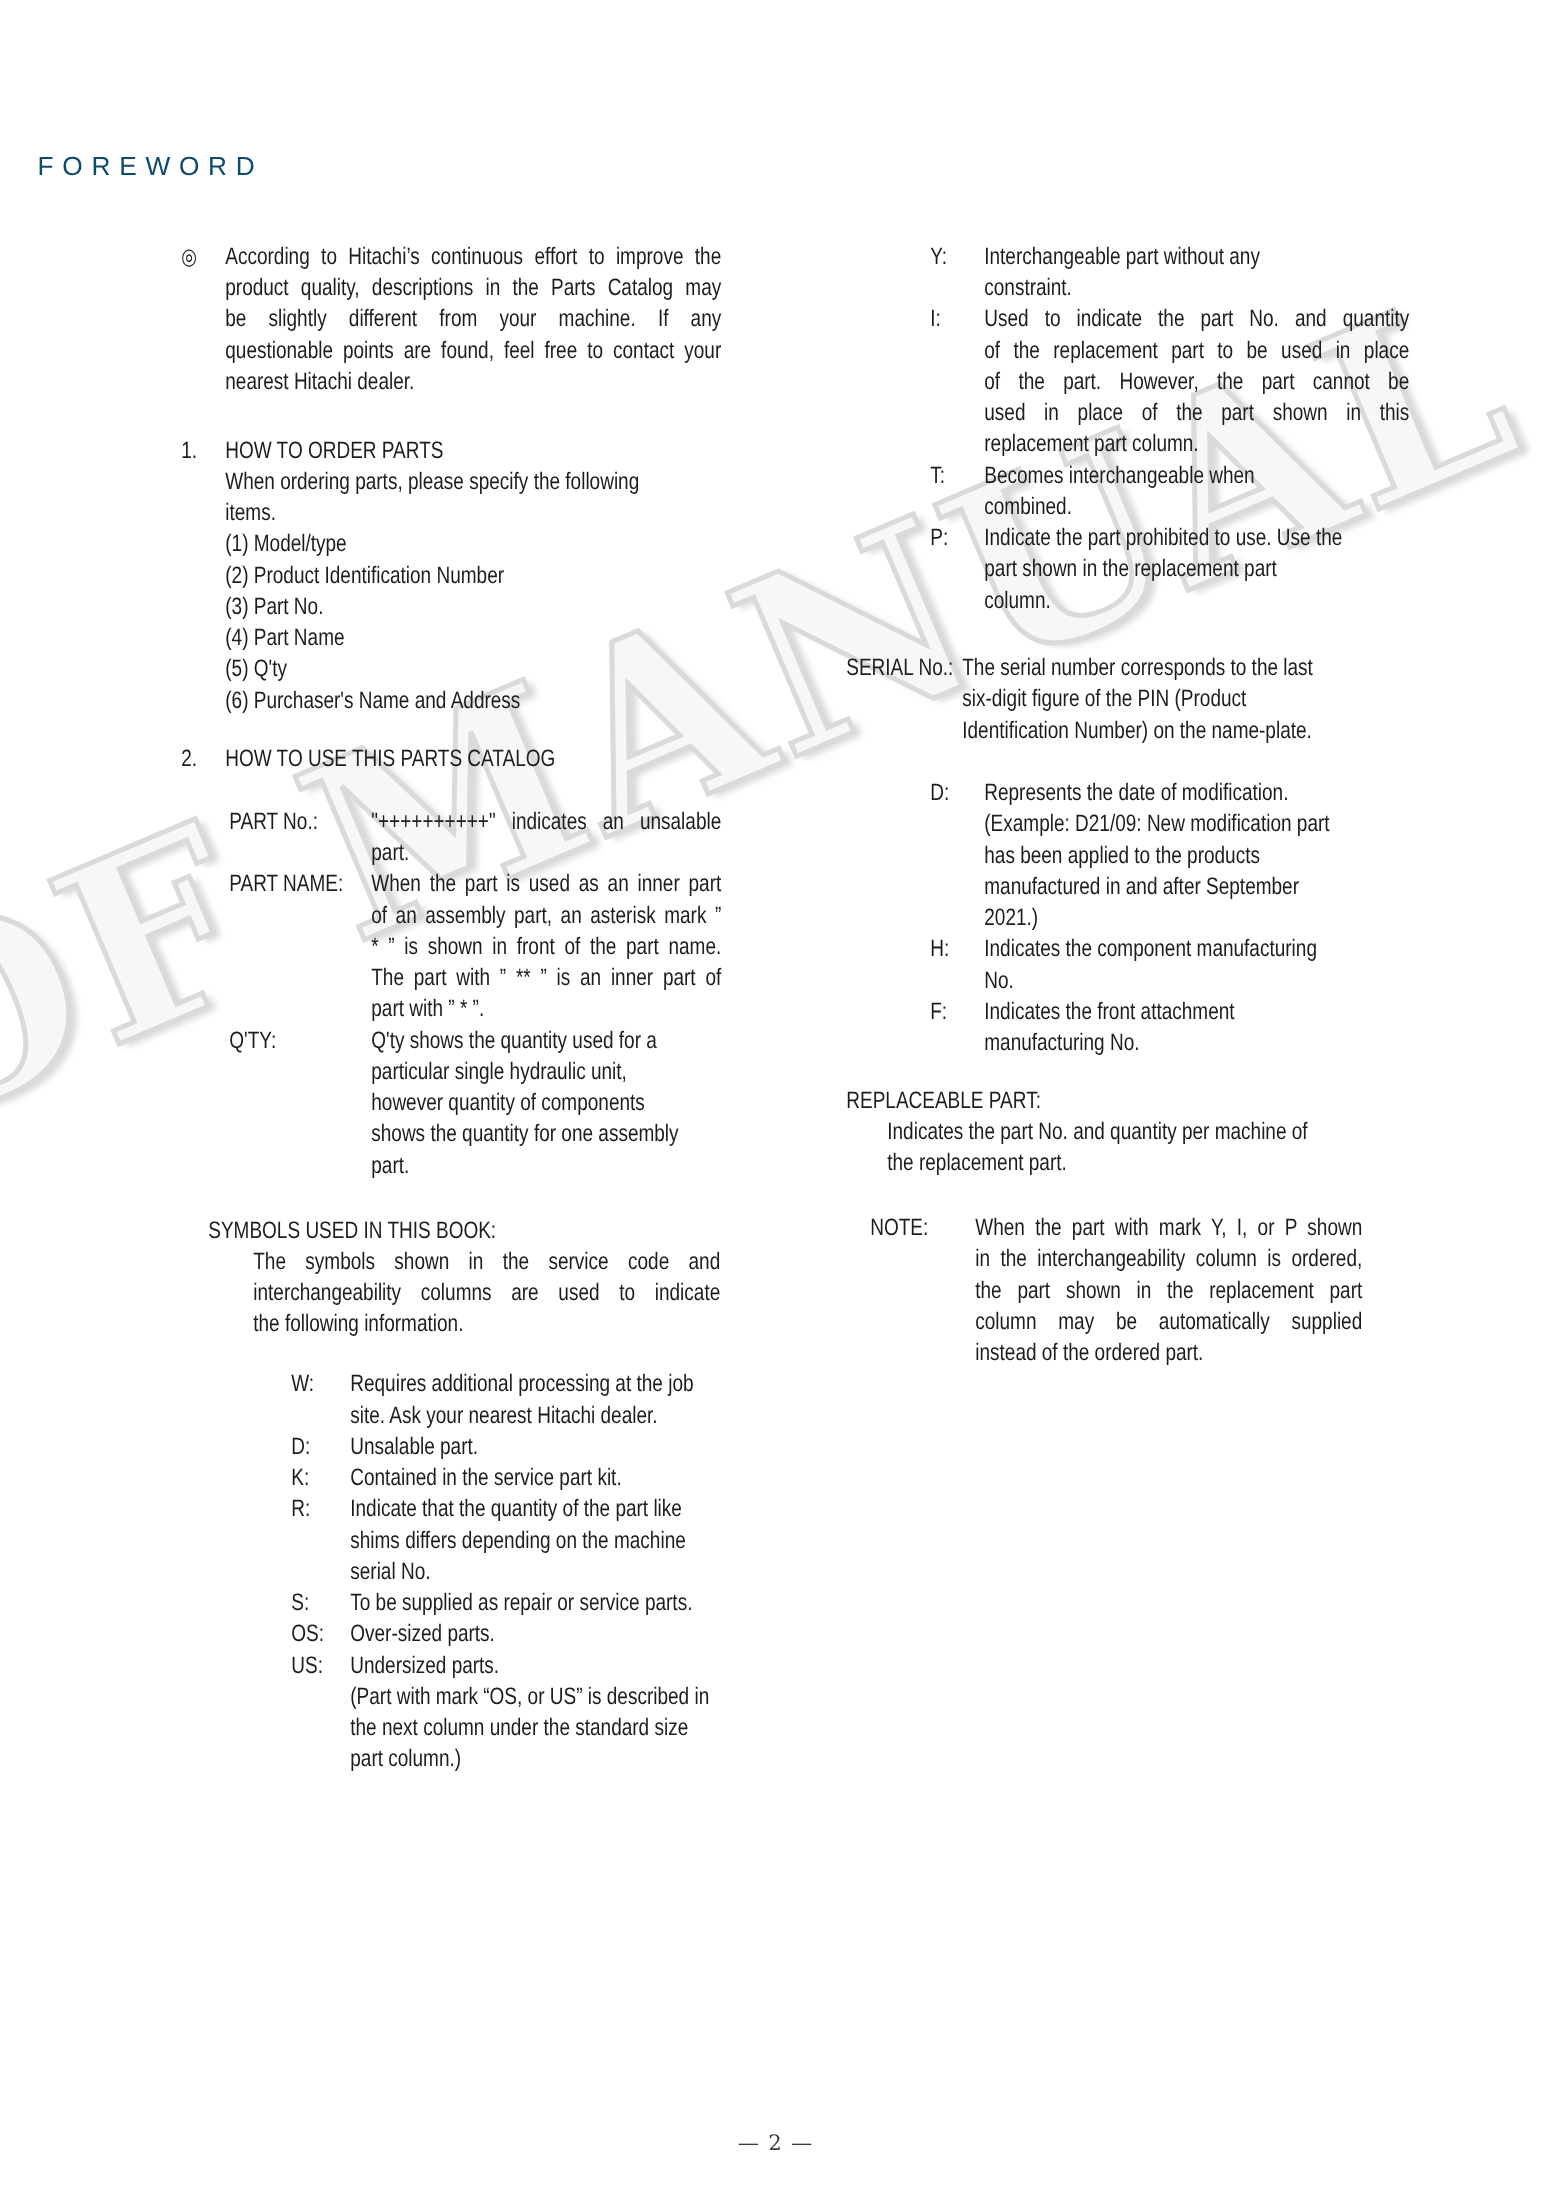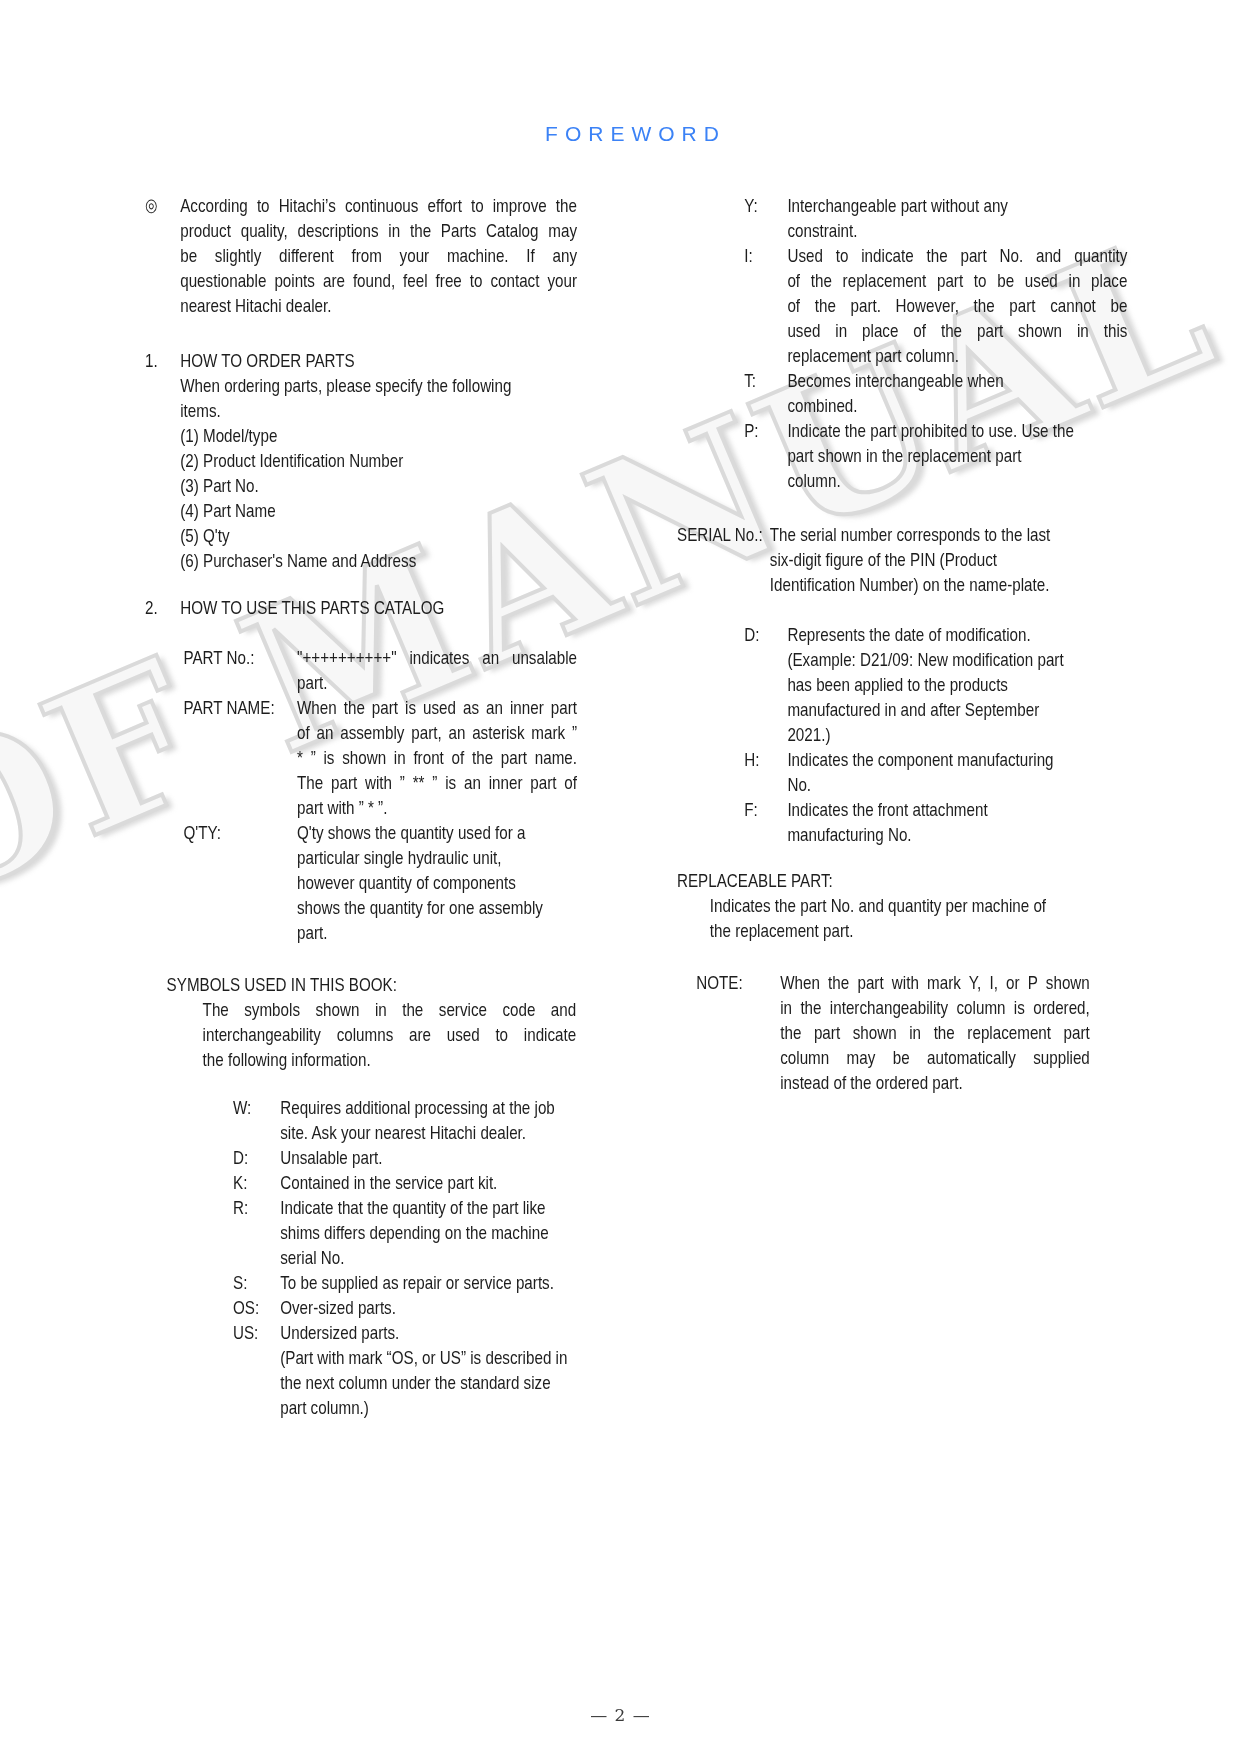--- a/index.html
+++ b/index.html
@@ -10,21 +10,21 @@
   
   .watermark{
     position:absolute;left:-60px;top:738px;height:200px;line-height:195px;z-index:0;
     font-family:"DejaVu Serif",serif;font-weight:700;font-size:195px;letter-spacing:4px;
     color:#f7f7f7;-webkit-text-stroke:4px #dadada;
     text-shadow:5px 5px 5px rgba(170,170,170,0.45);
     transform:rotate(-23deg);transform-origin:left bottom;white-space:nowrap;pointer-events:none;
   }
   .title{
     position:absolute;top:121px;left:0;width:100%;box-sizing:border-box;padding-left:30px;
-    text-align:center;font-size:21px;letter-spacing:7px;color:#3b82f6;z-index:1;
+    font-size:21px;letter-spacing:7px;color:#0c4a6e;z-index:1;
   }
   .col{position:absolute;top:193px;transform:scaleX(0.8);transform-origin:top left;z-index:1;}
   .col-left{left:145px;width:540px;}
   .col-right{left:677px;width:588px;}
   .ln{white-space:nowrap;}
   .jl{text-align:justify;text-align-last:justify;}
   .row{display:flex;align-items:flex-start;}
   .marker,.num{width:44px;flex:none;}
   .marker{font-size:18px;}
   .intro .txt{width:496px;}

